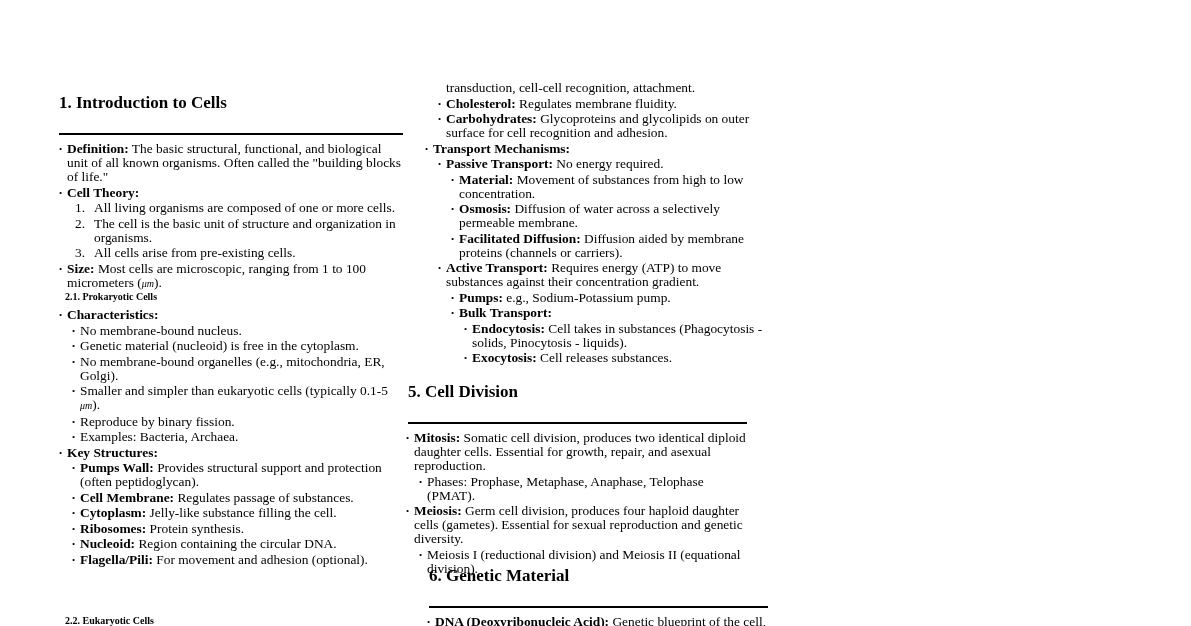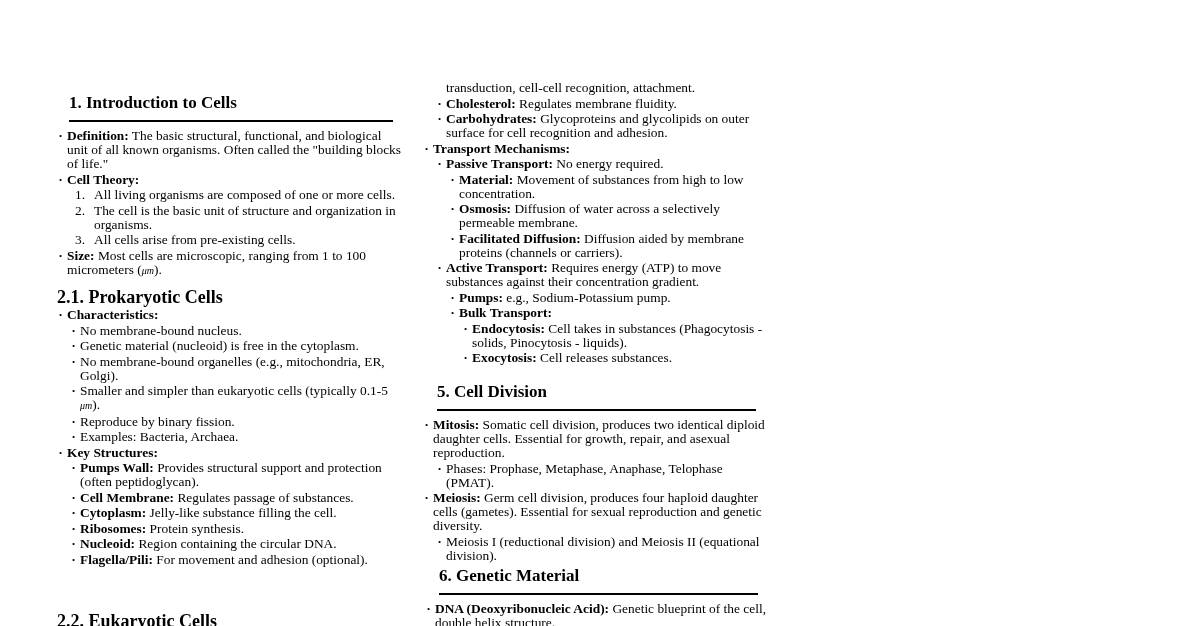--- a/index.html
+++ b/index.html
@@ -12,29 +12,29 @@
     color: #000000;
     font-family: "Liberation Serif", serif;
     font-size: 13.4px;
     line-height: 14px;
   }
   .block { position: absolute; }
   #block-l1 { left: 57px;  top: 88px;  width: 348px; }
   #block-l2 { left: 57px;  top: 284px; width: 348px; }
   #block-l3 { left: 57px;  top: 608px; width: 348px; }
   #block-r1 { left: 425px; top: 76px;  width: 343px; }
-  #block-r2 { left: 425px; top: 377px; width: 343px; }
+  #block-r2 { left: 406px; top: 377px; width: 343px; }
   #block-r3 { left: 427px; top: 561px; width: 343px; }
 
   h2.sec {
     font-size: 17px; line-height: 19px; font-weight: bold;
-    margin: 5px 12px 7px; padding-bottom: 8px;
+    margin: 5px 2px 7px; padding-bottom: 21px;
     border-bottom: 2px solid #000;
   }
-  h3.sub { font-size: 18px; line-height: 16px; font-weight: bold; margin: 5px 0 3px; }
+  h3.sub { font-size: 10px; line-height: 16px; font-weight: bold; margin: 5px 8px 3px; }
 
   .cont { margin: 5px 0 0 21px; }
 
   .lst { list-style: none; margin: 1.5px 0 0; padding: 0 0 0 13px; }
   .col-left  .lst.root { padding-left: 10px; margin-top: 0; }
   .col-right .lst.root { padding-left: 8px;  margin-top: 1.5px; }
   .partial { margin-left: 13px; }
 
   .lst li { position: relative; margin: 0 0 1.5px; }
   .marker { position: absolute; left: -8px; top: 2px; font-size: 9px; line-height: 10px; }

